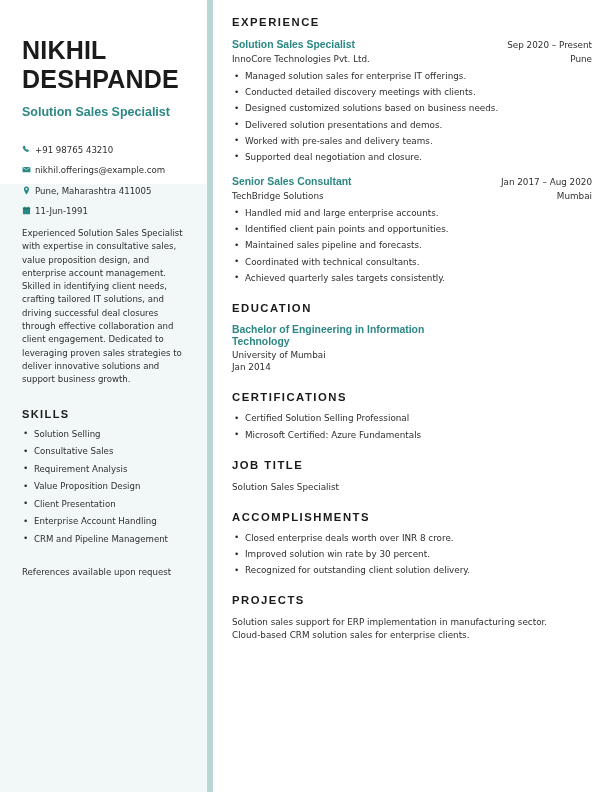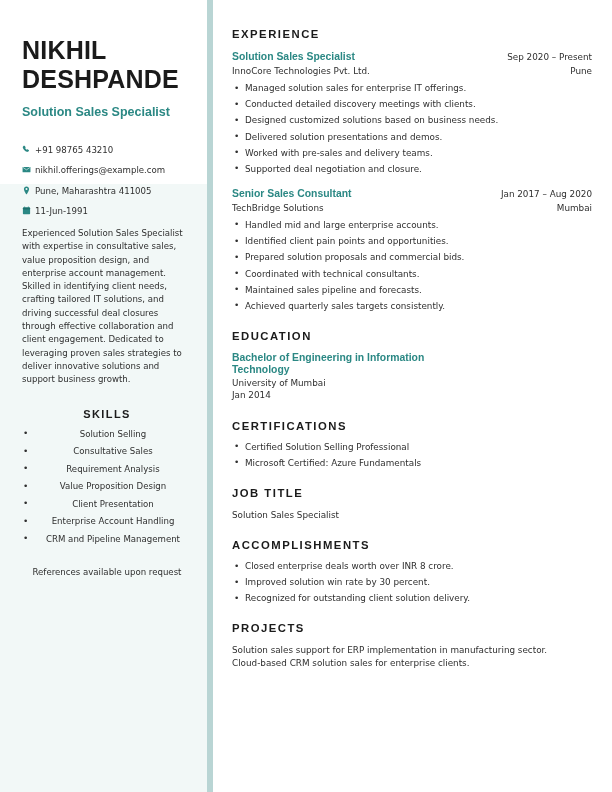--- a/index.html
+++ b/index.html
@@ -105,21 +105,21 @@
 
   
   .summary {
     margin-top: 10px;
     font-size: 8.6px;
     line-height: 13.3px;
     color: #2f2f2f;
   }
 
   
-  .side-section { margin-top: 21px; text-align: center; }
+  .side-section { margin-top: 21px; }
   .side-heading {
     font-family: "Liberation Sans", sans-serif;
     font-weight: bold;
     font-size: 11px;
     letter-spacing: 1.4px;
     color: #1b1b1b;
     margin: 0 0 9px 0;
   }
   ul.side-list {
     list-style: none;
@@ -145,21 +145,21 @@
   .side-plain {
     font-size: 8.6px;
     line-height: 12px;
     color: #2f2f2f;
   }
 
   
   .main {
     position: absolute;
     left: 232px;
-    top: 16px;
+    top: 4px;
     width: 360px;
     padding-top: 12px;
     box-sizing: border-box;
   }
   .main-heading {
     font-family: "Liberation Sans", sans-serif;
     font-weight: bold;
     font-size: 11.3px;
     letter-spacing: 1.5px;
     color: #1b1b1b;
@@ -362,23 +362,22 @@
           <div class="entry-title">Senior Sales Consultant</div>
           <div class="entry-date">Jan 2017 – Aug 2020</div>
         </div>
         <div class="entry-sub">
           <div class="entry-org">TechBridge Solutions</div>
           <div class="entry-loc">Mumbai</div>
         </div>
         <ul class="main-list">
           <li>Handled mid and large enterprise accounts.</li>
           <li>Identified client pain points and opportunities.</li>
-          <li>Prepared solution proposals and commercial bids.</li>
+          <li>Maintained sales pipeline and forecasts.</li>
           <li>Coordinated with technical consultants.</li>
-          <li>Maintained sales pipeline and forecasts.</li>
           <li>Achieved quarterly sales targets consistently.</li>
         </ul>
       </div>
     </div>
 
     <div class="section">
       <div class="main-heading">EDUCATION</div>
       <div class="edu-degree">Bachelor of Engineering in Information Technology</div>
       <div class="edu-line">University of Mumbai</div>
       <div class="edu-line">Jan 2014</div>

